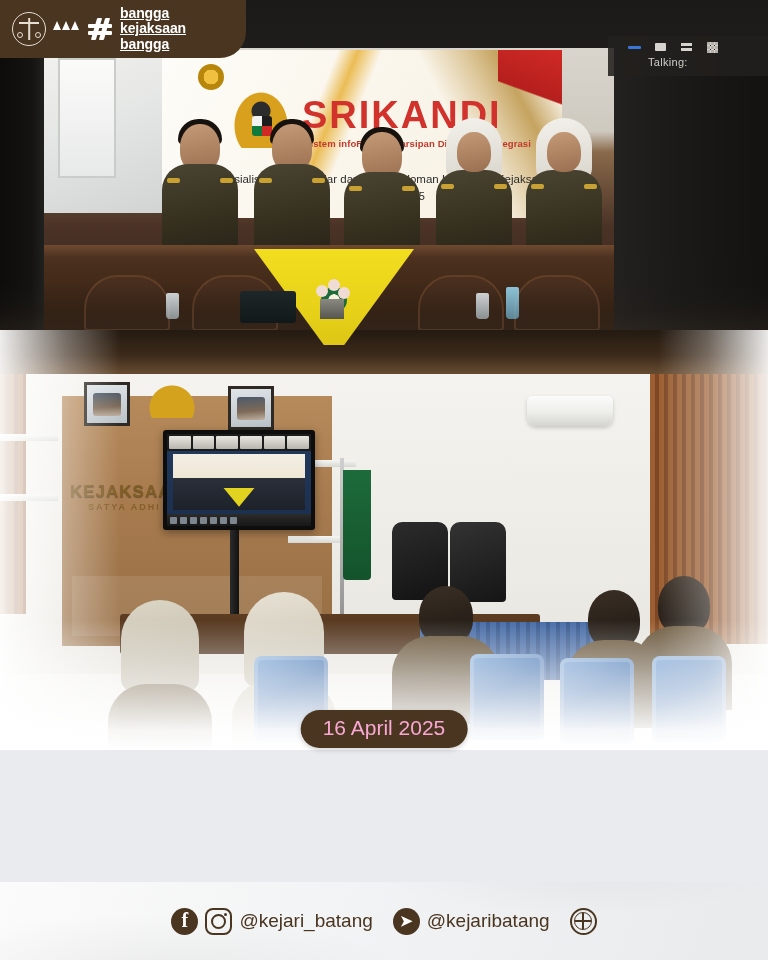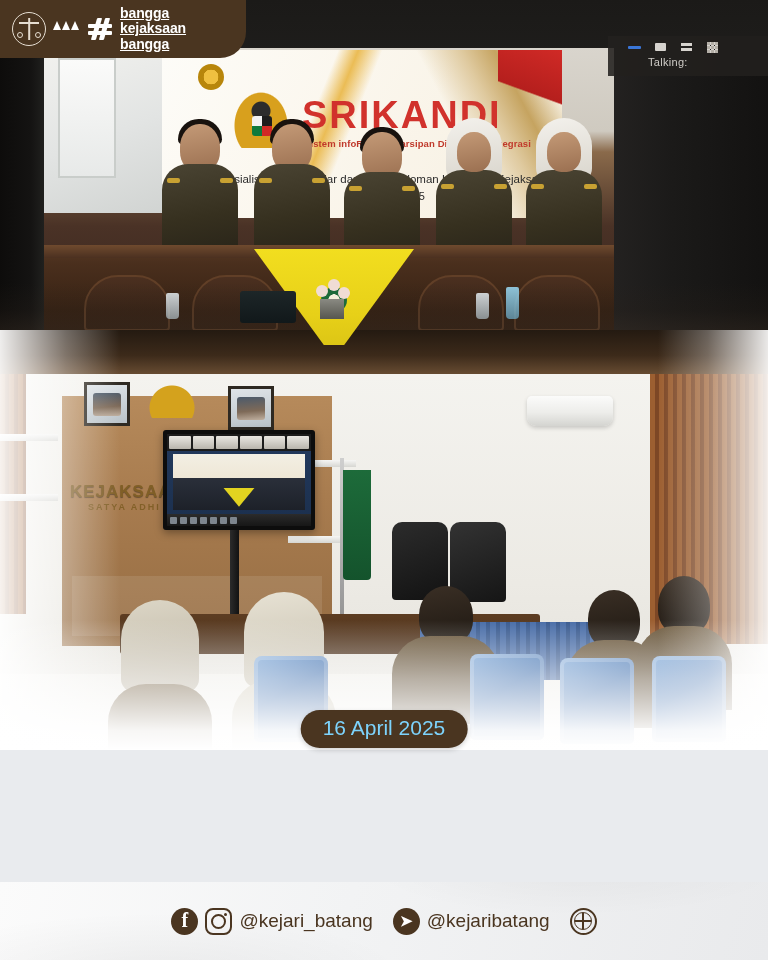--- a/index.html
+++ b/index.html
@@ -458,21 +458,21 @@
   #hash i.h1 { left:0px; top:7px;  width:24px; height:4.2px; }
   #hash i.h2 { left:0px; top:14px; width:24px; height:4.2px; }
   #bmb {
     font-size:14px; font-weight:bold; color:#ffffff; line-height:1.08;
     letter-spacing:-.1px; flex:none;text-decoration:underline;
   }
 
   
   #date-badge {
     position:absolute; left:50%; top:710px; transform:translateX(-50%);
-    background:#4a3520; color:#7dd3fc;
+    background:#4a3520; color:#f9a8d4;
     font-size:21px; padding:6px 22px 8px; border-radius:22px;
     white-space:nowrap; z-index:30;
     box-shadow:0 2px 5px rgba(0,0,0,.18);
   }
   #title-block {
     position:absolute; left:0; top:760px; width:768px; text-align:center;
     z-index:30;
   }
   #title-block .tline {
     font-size:27.5px; font-weight:bold; color:#4a3520;

